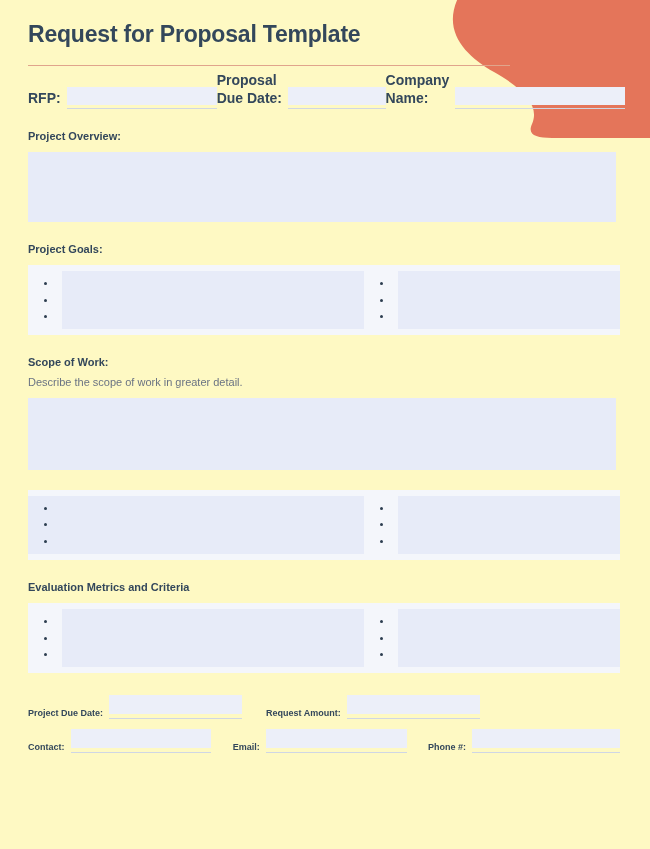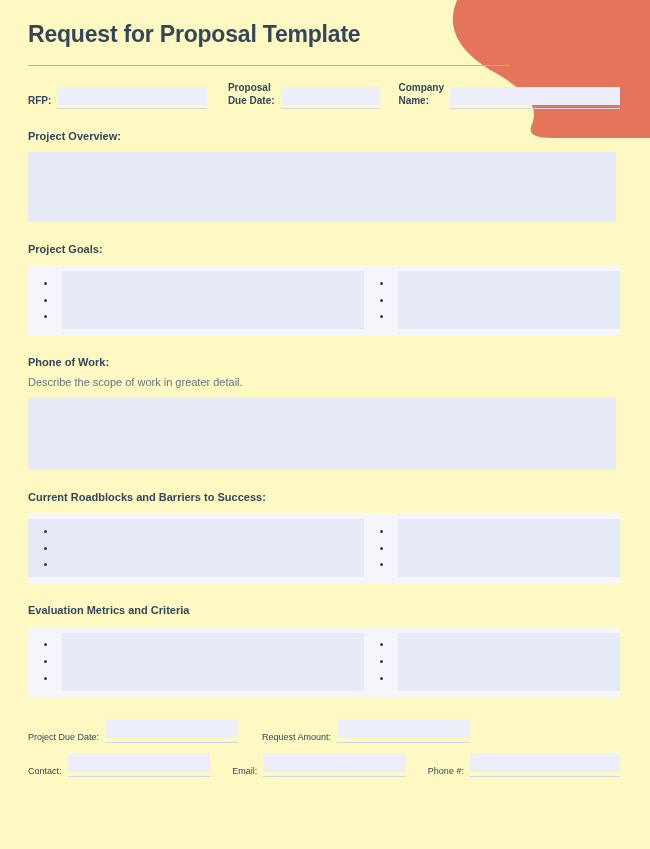--- a/index.html
+++ b/index.html
@@ -57,21 +57,21 @@
   .header-row {
     display: flex;
     align-items: flex-end;
     margin-top: 17px;
     height: 26px;
   }
 
   .hfield { display: flex; align-items: flex-end; }
 
   .hlabel {
-    font-size: 10px;
+    font-size: 14px;
     color: #33475b;
     font-weight: bold;
     line-height: 1.28;
     white-space: pre-line;
     padding-bottom: 1px;
     flex: none;
   }
 
   .hinput {
     position: relative;
@@ -166,21 +166,21 @@
   .frow {
     display: flex;
     align-items: flex-end;
     height: 28px;
   }
   .frow + .frow { margin-top: 6px; }
 
   .flabel {
     font-size: 9px;
     color: #33475b;
-    font-weight: normal;
+    font-weight: bold;
     padding-bottom: 1px;
     white-space: nowrap;
     flex: none;
   }
 
   .finput {
     position: relative;
     height: 24px;
     margin-left: 6px;
     border-bottom: 1px solid #cfd6e4;
@@ -268,27 +268,26 @@
             <span class="dot"></span>
             <span class="dot"></span>
             <span class="dot"></span>
           </div>
           <div class="line-fill"></div>
         </div>
       </div>
     </div>
 
     <div class="section">
-      <div class="sec-head">Phone of Work:</div>
+      <div class="sec-head">Scope of Work:</div>
       <div class="sec-sub">Describe the scope of work in greater detail.</div>
       <div class="block tall"></div>
     </div>
 
     <div class="section">
-      <div class="sec-head">Current Roadblocks and Barriers to Success:</div>
       <div class="band">
         <div class="band-col left">
           <div class="bullets on-fill">
             <span class="dot"></span>
             <span class="dot"></span>
             <span class="dot"></span>
           </div>
           <div class="line-fill"></div>
         </div>
         <div class="band-col right">

